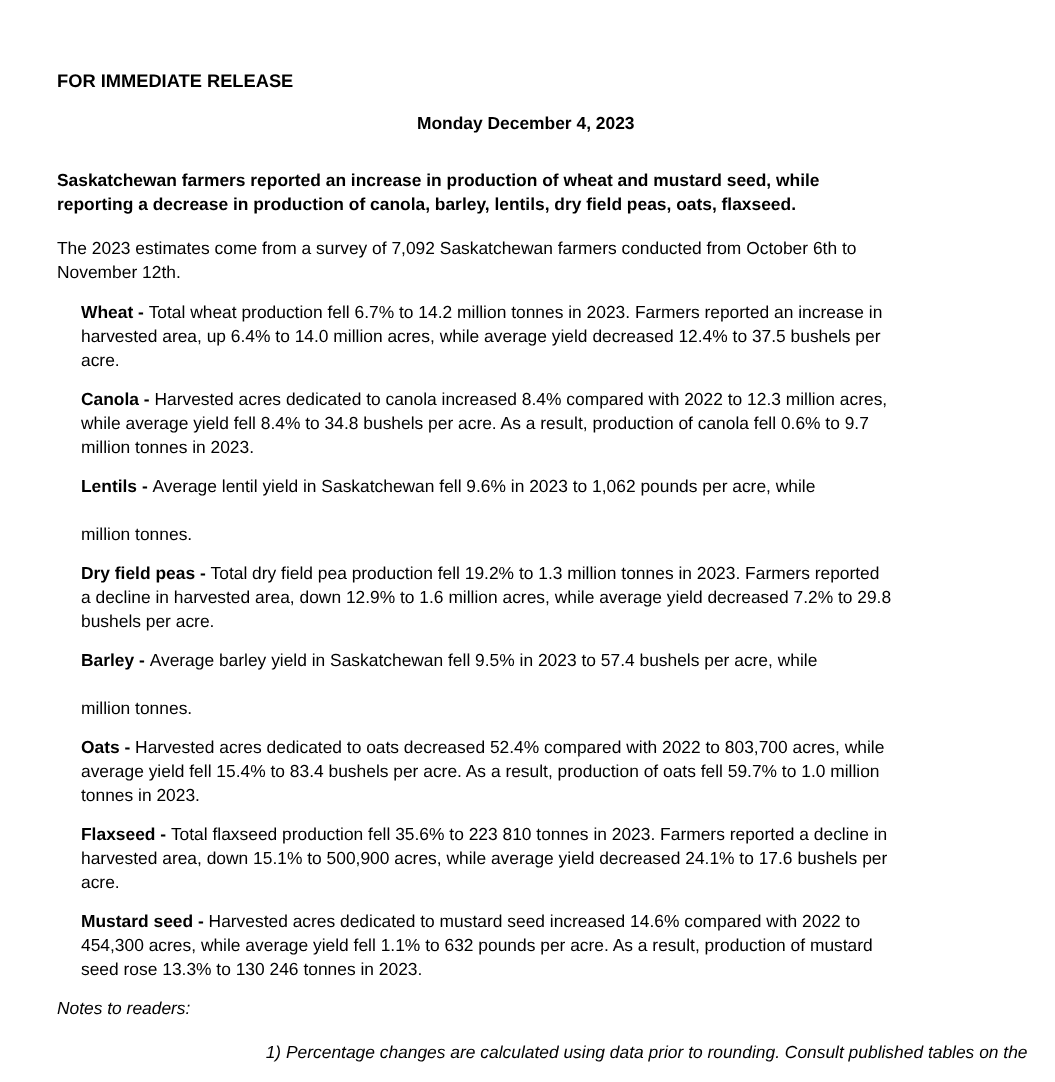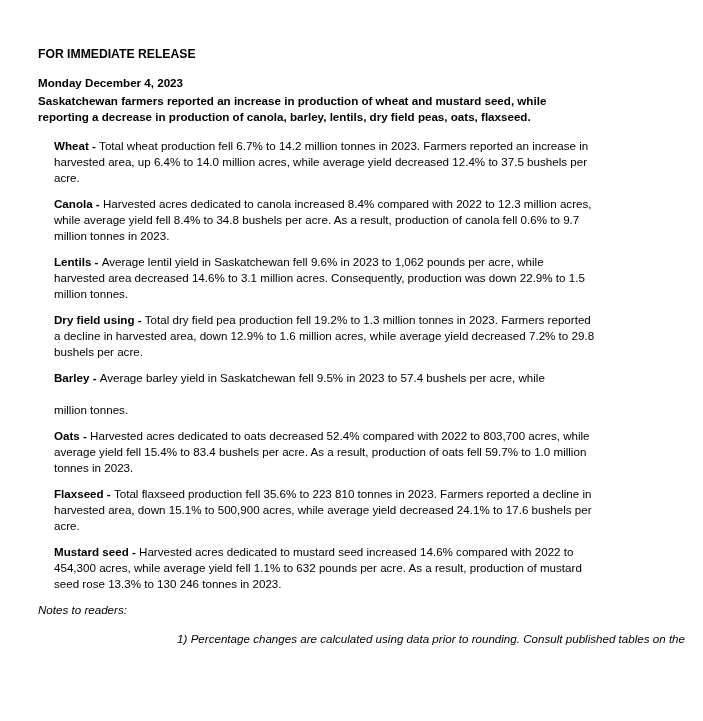--- a/index.html
+++ b/index.html
@@ -23,23 +23,23 @@
     padding: 46px 18px 0 38px;
     background: #ffffff;
   }
   .release-label {
     font-weight: bold;
     font-size: 12.2px;
     margin: 0 0 13px 0;
   }
   .release-date {
     font-weight: bold;
-    text-align: left;
+    text-align: center;
     padding-right: 22px;
-    margin: 0 0 2px 0;
+    margin: 0 0 22px 0;
   }
   .headline {
     font-weight: bold;
     margin: 0 0 13px 0;
   }
   .intro {
     margin: 0 0 11px 0;
   }
   .para {
     margin: 0 0 10px 16px;
@@ -61,28 +61,29 @@
 <body>
 
 <div class="page">
 
   <p class="release-label">FOR IMMEDIATE RELEASE</p>
 
   <p class="release-date">Monday December 4, 2023</p>
 
   <p class="headline"><span>Saskatchewan farmers reported an increase in production of wheat and mustard seed, while</span><br><span>reporting a decrease in production of canola, barley, lentils, dry field peas, oats, flaxseed.</span></p>
 
+  <p class="intro"><span>The 2023 estimates come from a survey of 7,092 Saskatchewan farmers conducted from October 6th to</span><br><span>November 12th.</span></p>
 
   <p class="para"><strong class="crop-label">Wheat - </strong><span>Total wheat production fell 6.7% to 14.2 million tonnes in 2023. Farmers reported an increase in</span><br><span>harvested area, up 6.4% to 14.0 million acres, while average yield decreased 12.4% to 37.5 bushels per</span><br><span>acre.</span></p>
 
   <p class="para"><strong class="crop-label">Canola - </strong><span>Harvested acres dedicated to canola increased 8.4% compared with 2022 to 12.3 million acres,</span><br><span>while average yield fell 8.4% to 34.8 bushels per acre. As a result, production of canola fell 0.6% to 9.7</span><br><span>million tonnes in 2023.</span></p>
 
-  <p class="para"><strong class="crop-label">Lentils - </strong><span>Average lentil yield in Saskatchewan fell 9.6% in 2023 to 1,062 pounds per acre, while</span><br><span>harvested area decreased 14.6% to 3.1 million acres. Consequently, production was down 22.9% to 1.5</span><br><span>million tonnes.</span></p>
+  <p class="para"><strong class="crop-label">Lentils - </strong><span>Average lentil yield in Saskatchewan fell 9.6% in 2023 to 1,062 pounds per acre, while</span><br><br><span>million tonnes.</span></p>
 
-  <p class="para"><strong class="crop-label">Dry field using - </strong><span>Total dry field pea production fell 19.2% to 1.3 million tonnes in 2023. Farmers reported</span><br><span>a decline in harvested area, down 12.9% to 1.6 million acres, while average yield decreased 7.2% to 29.8</span><br><span>bushels per acre.</span></p>
+  <p class="para"><strong class="crop-label">Dry field peas - </strong><span>Total dry field pea production fell 19.2% to 1.3 million tonnes in 2023. Farmers reported</span><br><span>a decline in harvested area, down 12.9% to 1.6 million acres, while average yield decreased 7.2% to 29.8</span><br><span>bushels per acre.</span></p>
 
   <p class="para"><strong class="crop-label">Barley - </strong><span>Average barley yield in Saskatchewan fell 9.5% in 2023 to 57.4 bushels per acre, while</span><br><br><span>million tonnes.</span></p>
 
   <p class="para"><strong class="crop-label">Oats - </strong><span>Harvested acres dedicated to oats decreased 52.4% compared with 2022 to 803,700 acres, while</span><br><span>average yield fell 15.4% to 83.4 bushels per acre. As a result, production of oats fell 59.7% to 1.0 million</span><br><span>tonnes in 2023.</span></p>
 
   <p class="para"><strong class="crop-label">Flaxseed - </strong><span>Total flaxseed production fell 35.6% to 223 810 tonnes in 2023. Farmers reported a decline in</span><br><span>harvested area, down 15.1% to 500,900 acres, while average yield decreased 24.1% to 17.6 bushels per</span><br><span>acre.</span></p>
 
   <p class="para"><strong class="crop-label">Mustard seed - </strong><span>Harvested acres dedicated to mustard seed increased 14.6% compared with 2022 to</span><br><span>454,300 acres, while average yield fell 1.1% to 632 pounds per acre. As a result, production of mustard</span><br><span>seed rose 13.3% to 130 246 tonnes in 2023.</span></p>
 
   <p class="notes-title">Notes to readers:</p>

